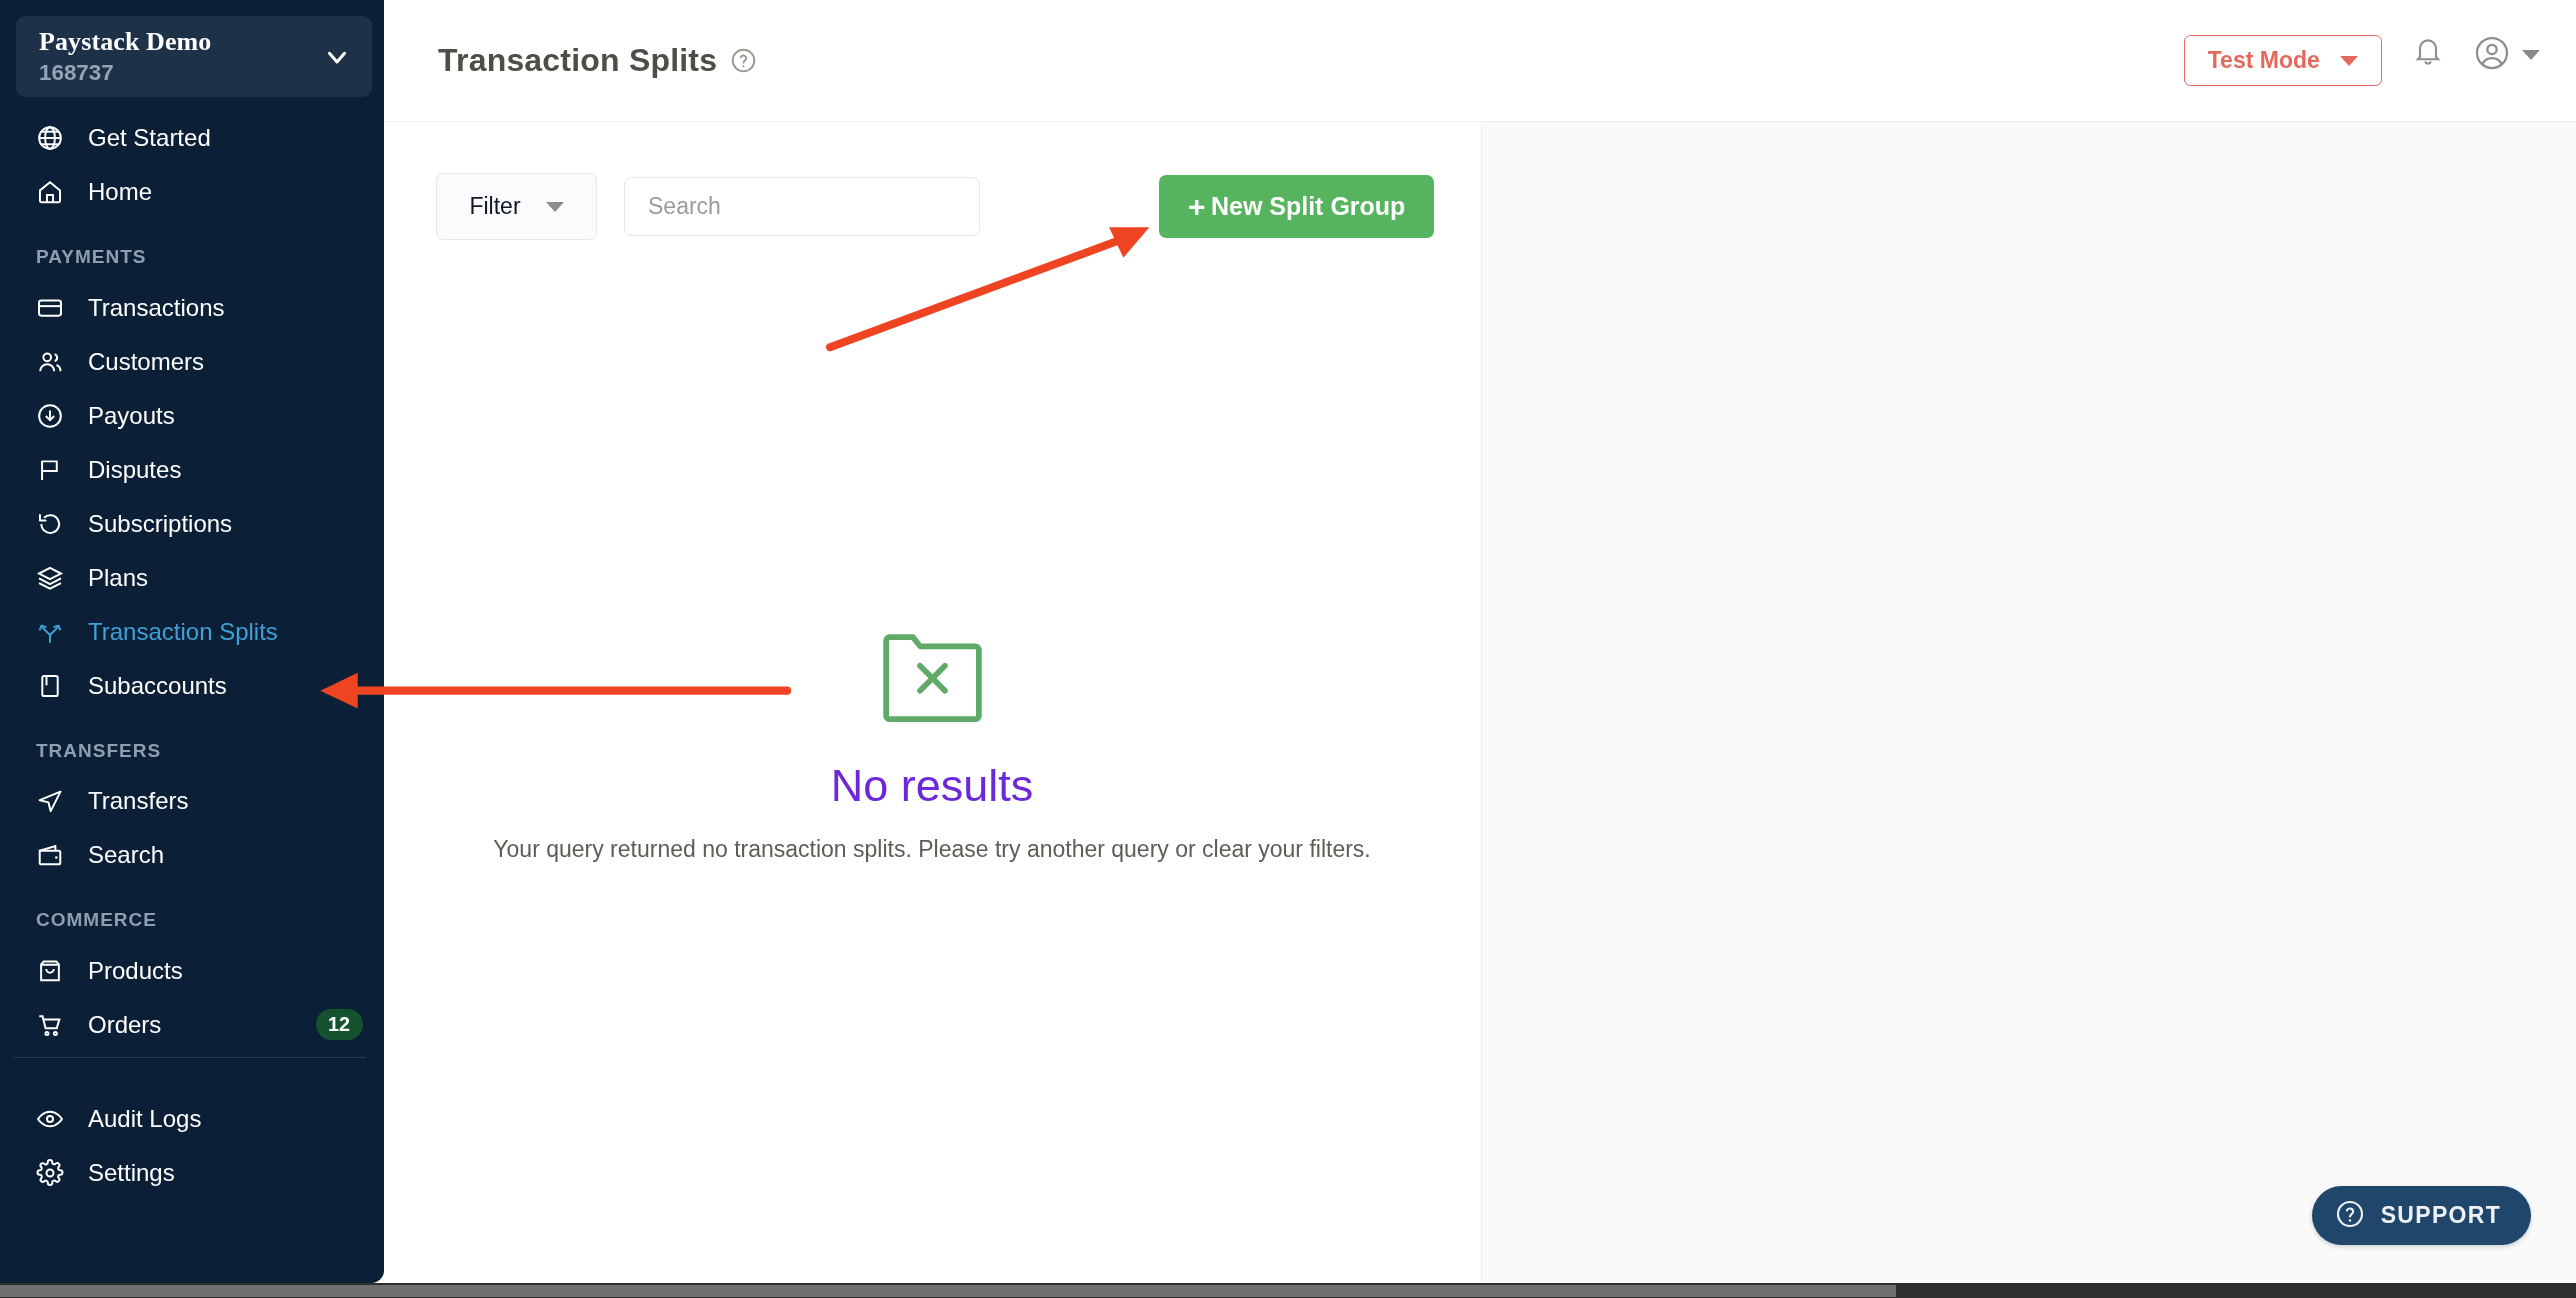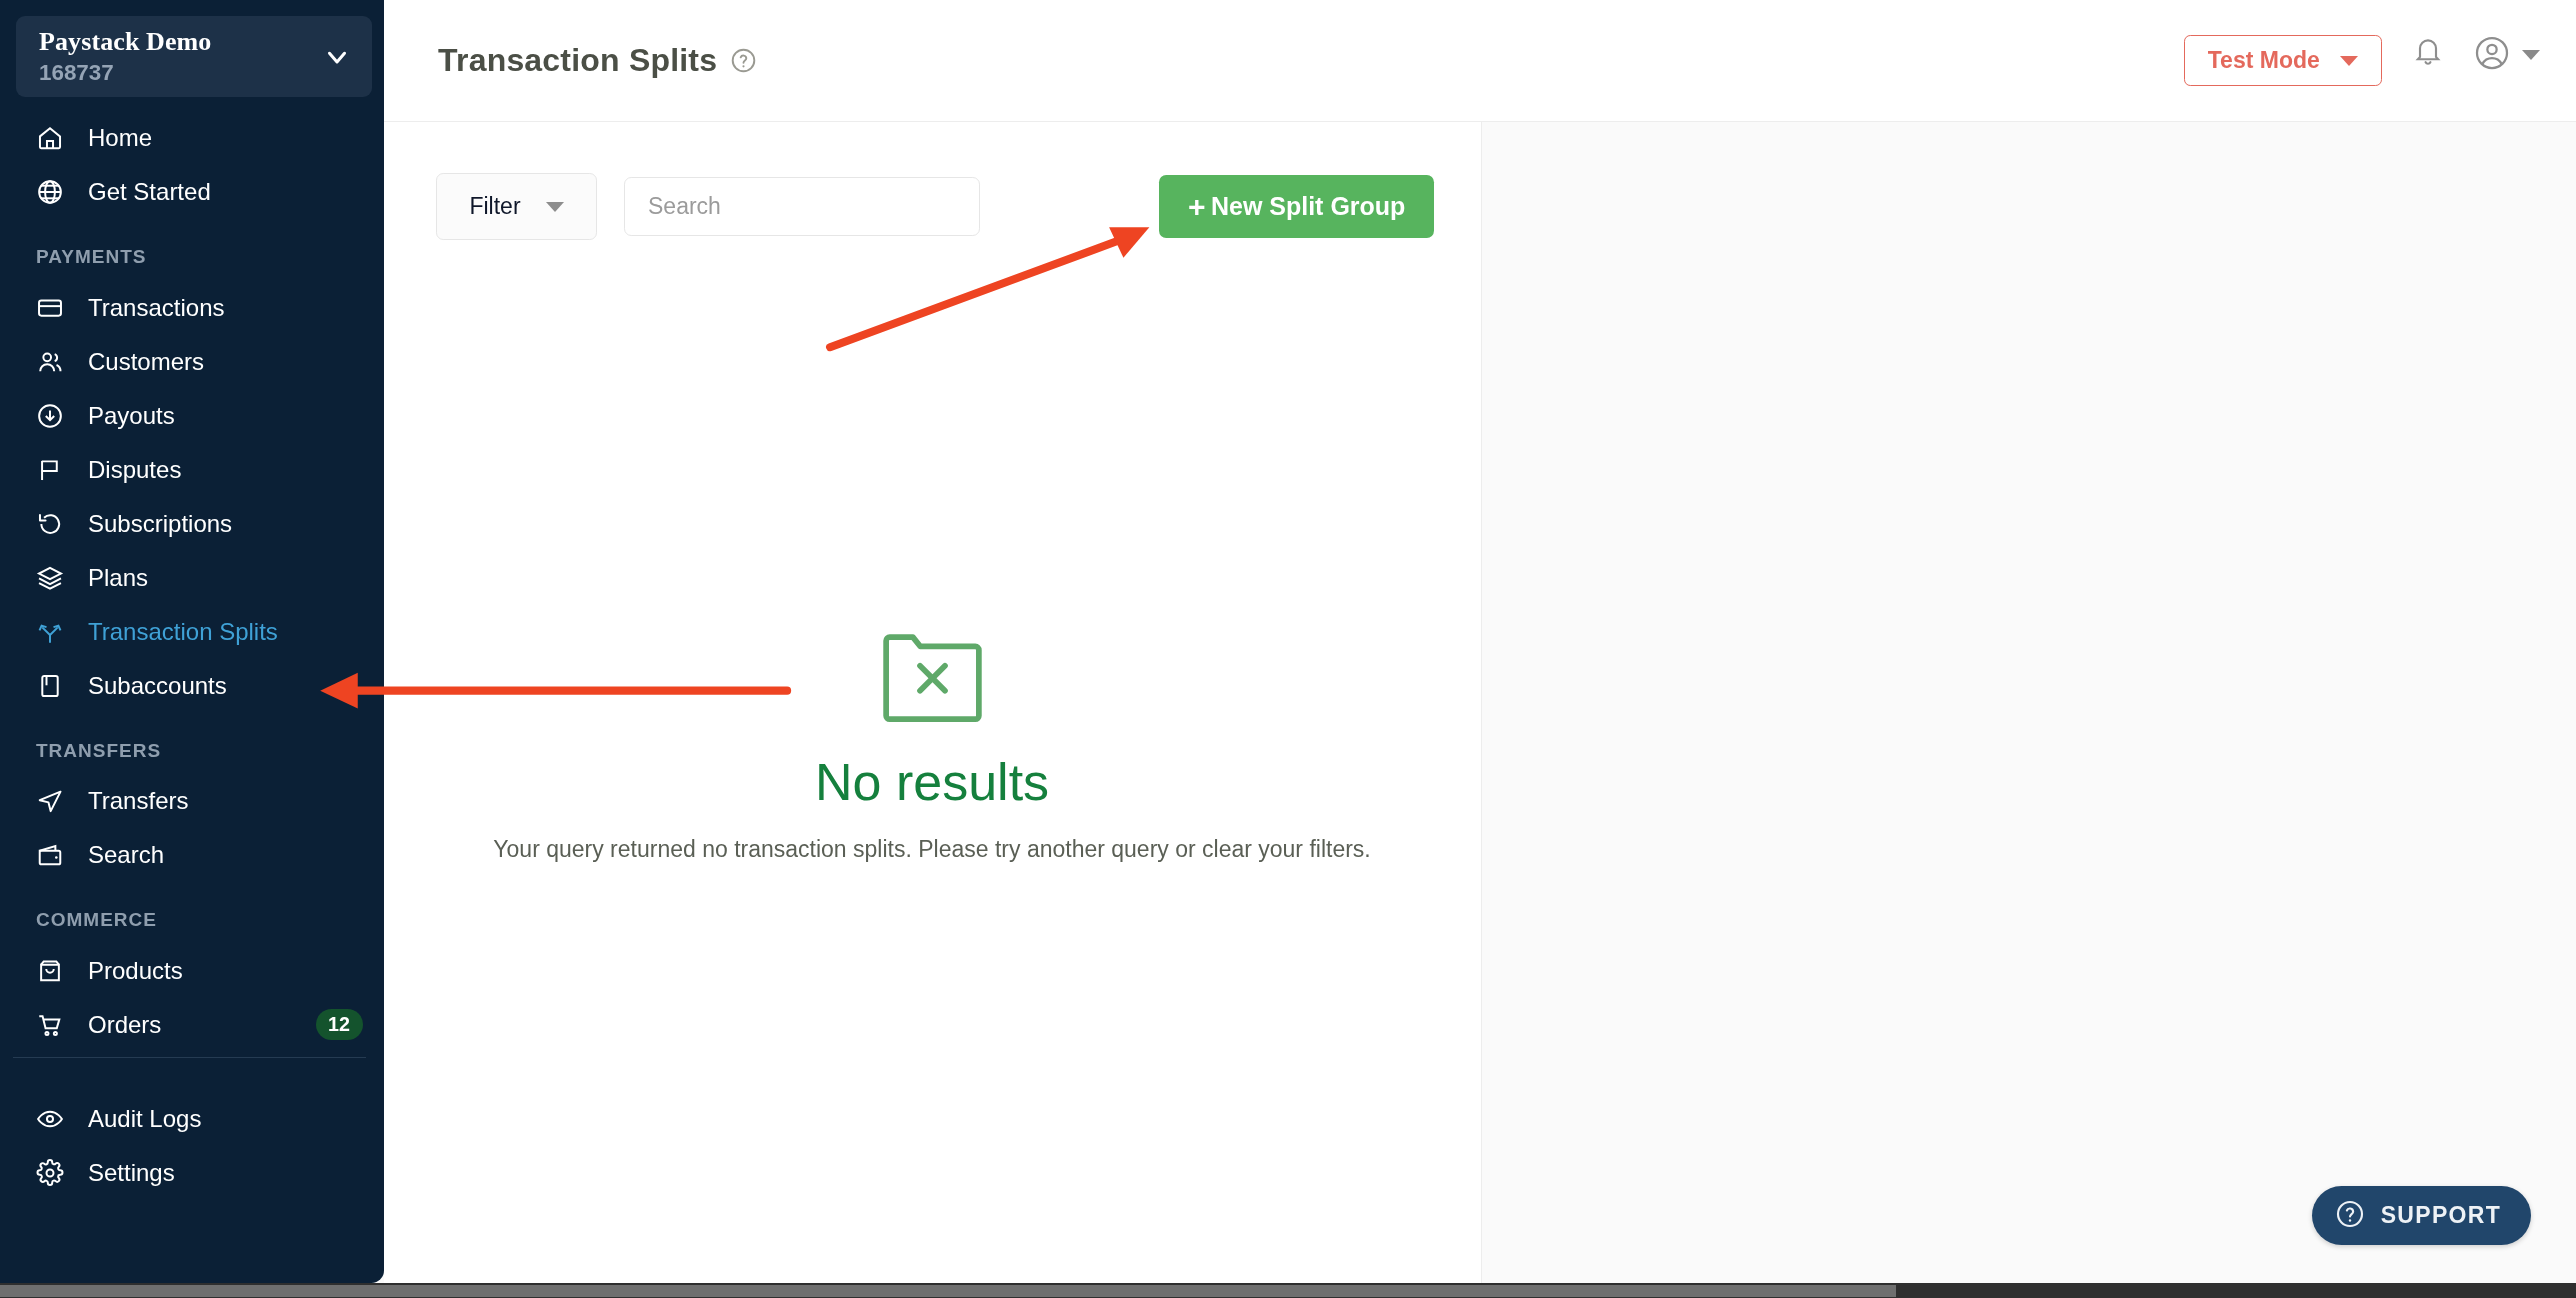--- a/index.html
+++ b/index.html
@@ -97,21 +97,21 @@
     border: none; border-radius: 7.2px; font-size: 25px; font-weight: 700;
     padding: 0 29px; display: flex; align-items: center; gap: 5.4px;
     cursor: pointer; font-family: "Liberation Sans", sans-serif;
   }
   .plus { font-size: 30px; font-weight: 700; line-height: 1; }
 
   .empty-state {
     position: absolute; left: 0; right: 0.9px; top: 506px;
     display: flex; flex-direction: column; align-items: center;
   }
-  .empty-title { font-size: 52px; color: #15803d; margin-top: 26px; font-weight: 400; }
+  .empty-title { font-size: 45px; color: #6d28d9; margin-top: 34px; font-weight: 400; }
   .empty-desc {
     font-size: 23px; color: #5a5f55; text-align: center; line-height: 1.55;
     margin-top: 19.7px; width: 886px;
   }
 
   
   #annotations { position: absolute; inset: 0; pointer-events: none; }
 
   
   .support-pill {
@@ -143,38 +143,38 @@
             <polyline points="6 9 12 16 18 9"></polyline>
           </svg>
       </span>
     </div>
 
     <nav class="nav-scroll">
 
       <div class="nav-item">
         <span class="ico">
           <svg width="28" height="28" viewBox="0 0 24 24">
-              <path d="M3.4 10.6 12 3.6l8.6 7v9.2a1 1 0 0 1-1 1H4.4a1 1 0 0 1-1-1z"></path>
-              <path d="M9.4 20.8v-6.2h5.2v6.2"></path>
-            </svg>
-        </span>
-        <span class="lbl">Home</span>
-      </div>
-
-      <div class="nav-item">
-        <span class="ico">
-          <svg width="28" height="28" viewBox="0 0 24 24">
               <circle cx="12" cy="12" r="9.3"></circle>
               <ellipse cx="12" cy="12" rx="4.2" ry="9.3"></ellipse>
               <line x1="2.7" y1="12" x2="21.3" y2="12"></line>
               <line x1="4.2" y1="6.6" x2="19.8" y2="6.6"></line>
               <line x1="4.2" y1="17.4" x2="19.8" y2="17.4"></line>
             </svg>
         </span>
         <span class="lbl">Get Started</span>
+      </div>
+
+      <div class="nav-item">
+        <span class="ico">
+          <svg width="28" height="28" viewBox="0 0 24 24">
+              <path d="M3.4 10.6 12 3.6l8.6 7v9.2a1 1 0 0 1-1 1H4.4a1 1 0 0 1-1-1z"></path>
+              <path d="M9.4 20.8v-6.2h5.2v6.2"></path>
+            </svg>
+        </span>
+        <span class="lbl">Home</span>
       </div>
 
       <div class="nav-section-label">PAYMENTS</div>
 
       <div class="nav-item">
         <span class="ico">
           <svg width="28" height="28" viewBox="0 0 24 24">
               <rect x="2.6" y="5.6" width="18.8" height="13" rx="2"></rect>
               <line x1="2.6" y1="10.4" x2="21.4" y2="10.4"></line>
             </svg>

